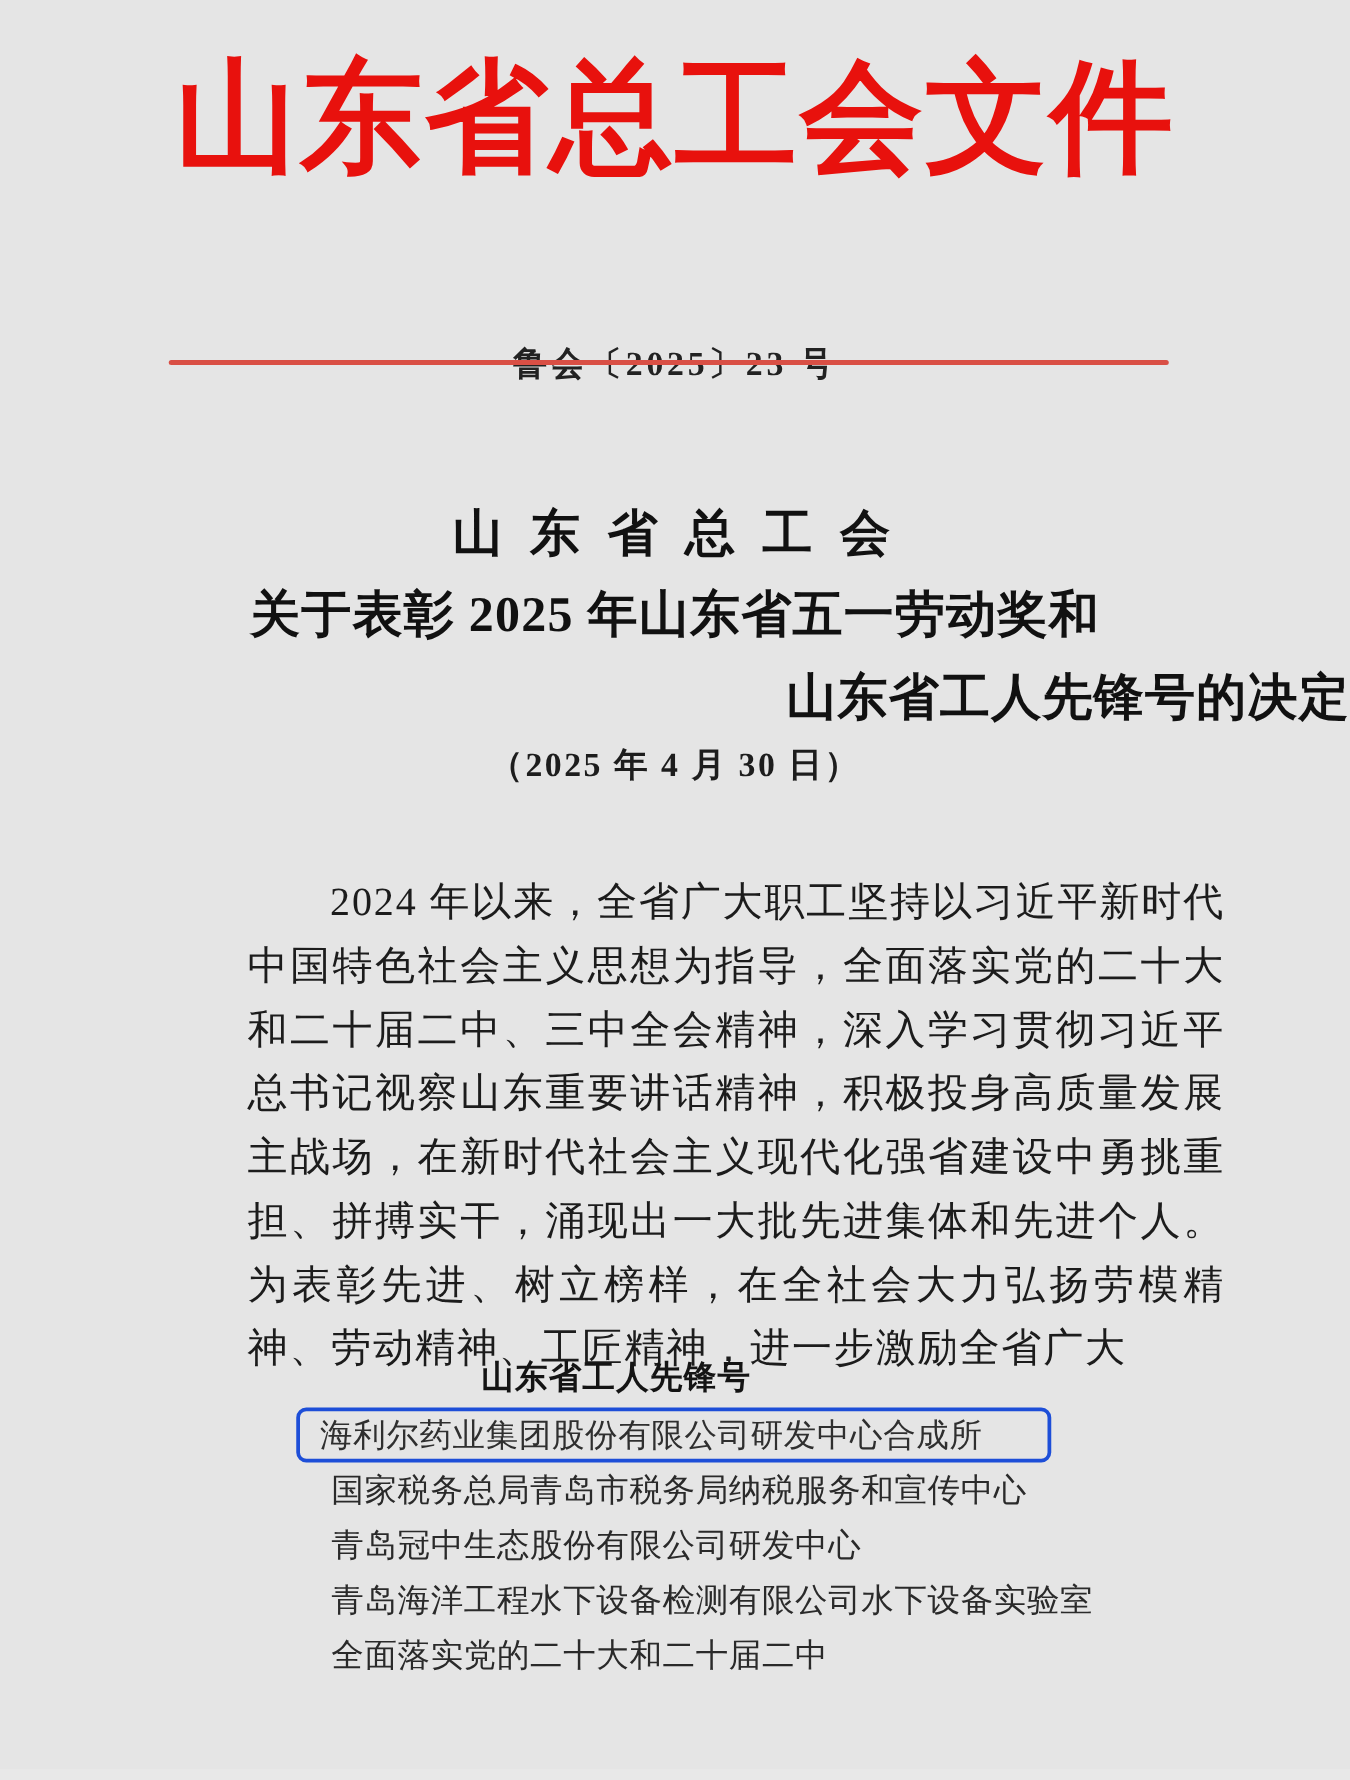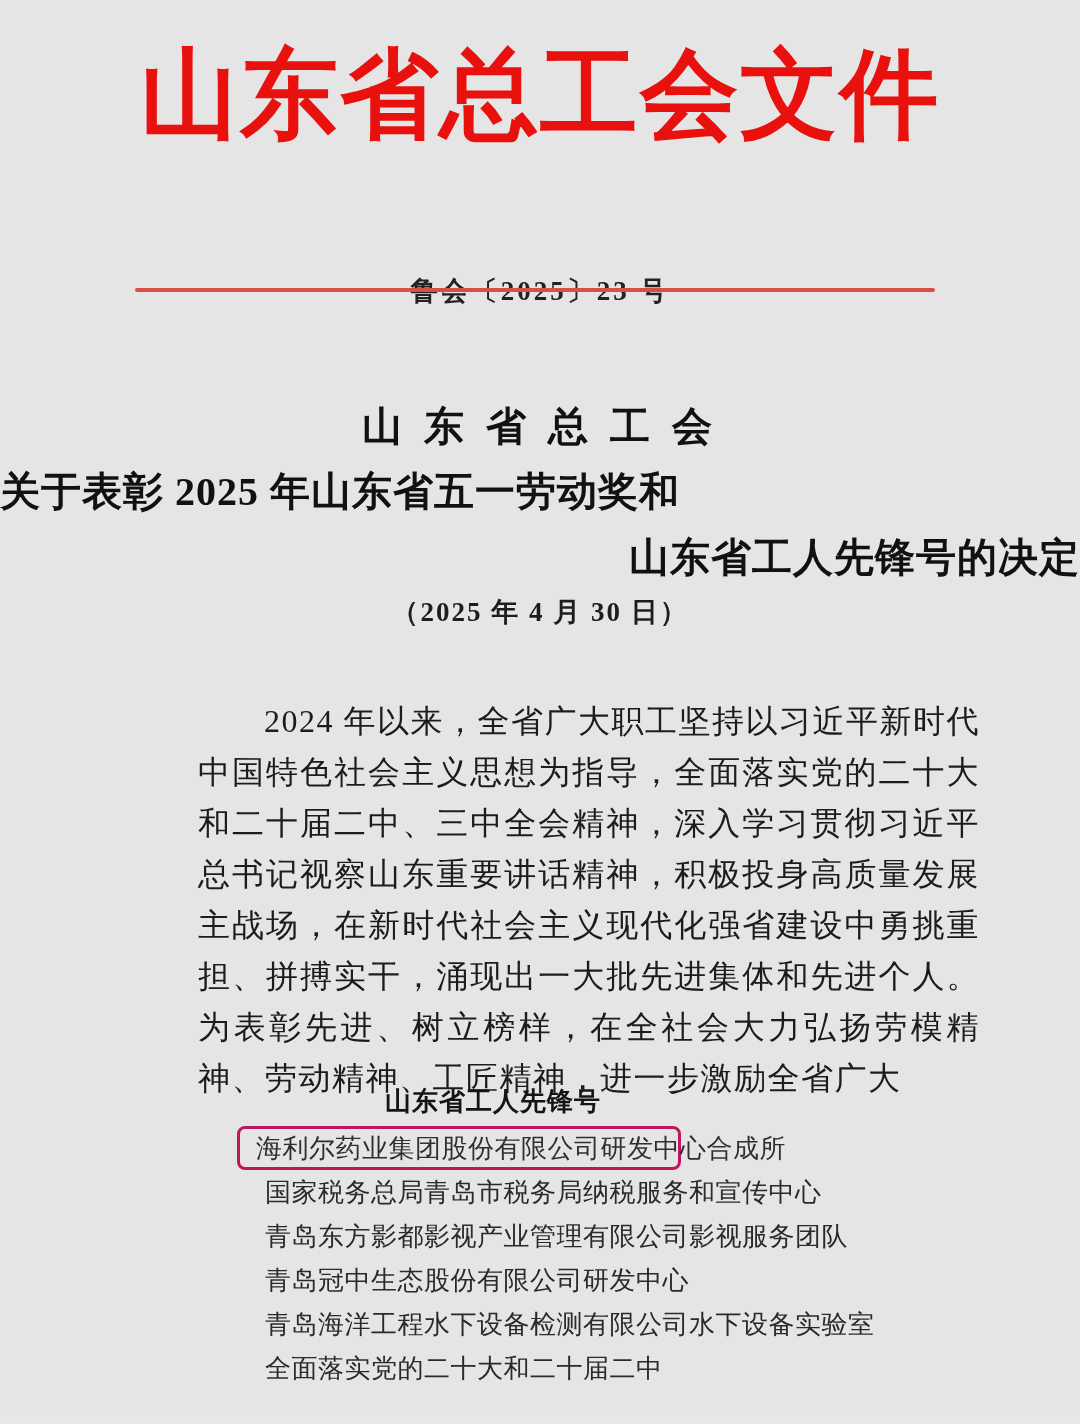--- a/index.html
+++ b/index.html
@@ -69,20 +69,21 @@
     font-weight: bold;
     letter-spacing: 6px;
     color: #111111;
     white-space: nowrap;
   }
   .title-line1 {
     position: absolute;
     top: 470px;
     left: 0;
     width: 100%;
+    text-align: center;
     font-size: 40px;
     line-height: 44px;
     font-weight: bold;
     letter-spacing: 1px;
     color: #111111;
     white-space: nowrap;
   }
   .title-line2 {
     position: absolute;
     top: 536px;
@@ -147,23 +148,23 @@
   }
   .award-row {
     height: 44px;
     line-height: 44px;
     white-space: nowrap;
     padding-left: 28px;
     letter-spacing: 0.5px;
   }
   .award-row.highlighted {
     box-sizing: border-box;
-    border: 3px solid #be185d;
+    border: 3px solid #1d4ed8;
     border-radius: 8px;
-    width: 444px;
+    width: 604px;
     padding-left: 16px;
     padding-right: 24px;
     line-height: 38px;
     color: #2f2f2f;
   }
   
   .bottom-edge {
     position: absolute;
     left: 0;
     bottom: 0;
@@ -192,21 +193,20 @@
 
   <div class="doc-date">（2025 年 4 月 30 日）</div>
 
   <div class="body-text">2024 年以来，全省广大职工坚持以习近平新时代中国特色社会主义思想为指导，全面落实党的二十大和二十届二中、三中全会精神，深入学习贯彻习近平总书记视察山东重要讲话精神，积极投身高质量发展主战场，在新时代社会主义现代化强省建设中勇挑重担、拼搏实干，涌现出一大批先进集体和先进个人。为表彰先进、树立榜样，在全社会大力弘扬劳模精神、劳动精神、工匠精神，进一步激励全省广大</div>
 
   <div class="section-header">山东省工人先锋号</div>
 
   <div class="award-list">
     <div class="award-row highlighted">海利尔药业集团股份有限公司研发中心合成所</div>
     <div class="award-row">国家税务总局青岛市税务局纳税服务和宣传中心</div>
-    <div class="award-row">青岛东方影都影视产业管理有限公司影视服务团队</div>
     <div class="award-row">青岛冠中生态股份有限公司研发中心</div>
     <div class="award-row">青岛海洋工程水下设备检测有限公司水下设备实验室</div>
     <div class="award-row">全面落实党的二十大和二十届二中</div>
   </div>
 
   <div class="bottom-edge"></div>
 
 </div>
 
 </body></html>

